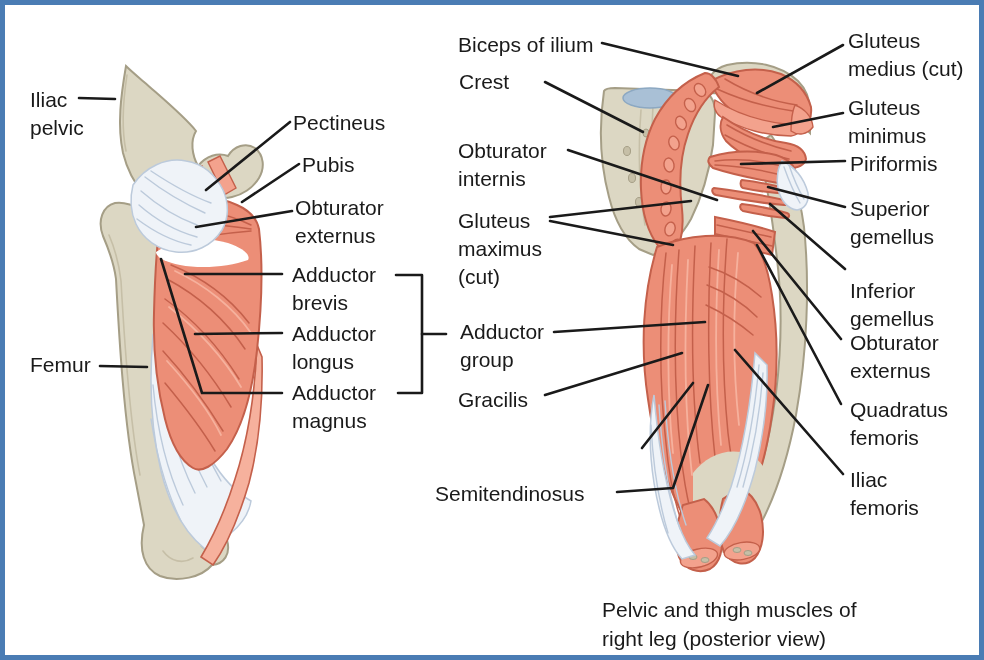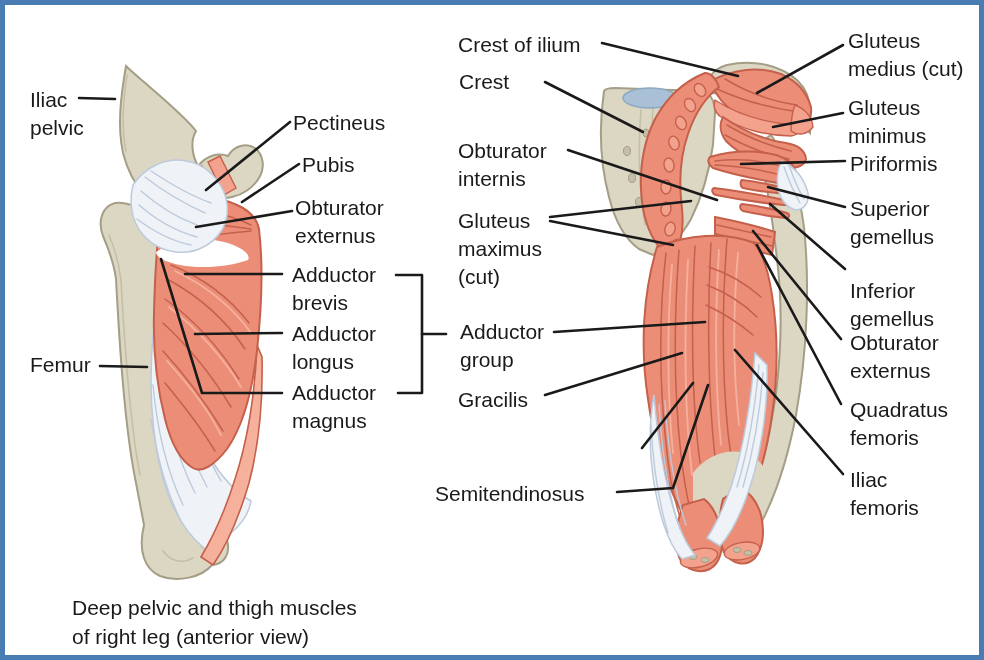--- a/index.html
+++ b/index.html
@@ -247,24 +247,22 @@
   <div class="lbl" style="left:297px;top:146px">Pubis</div>
   <div class="lbl" style="left:290px;top:189px">Obturator
 externus</div>
   <div class="lbl" style="left:287px;top:256px">Adductor
 brevis</div>
   <div class="lbl" style="left:287px;top:315px">Adductor
 longus</div>
   <div class="lbl" style="left:287px;top:374px">Adductor
 magnus</div>
   <div class="lbl" style="left:25px;top:346px">Femur</div>
-  <div class="caption" style="left:67px;top:588px">Deep pelvic and thigh muscles
-of right leg (anterior view)</div>
-
-  <div class="lbl" style="left:453px;top:26px">Crest of ilium</div>
+
+  <div class="lbl" style="left:453px;top:26px">Biceps of ilium</div>
   <div class="lbl" style="left:454px;top:63px">Crest</div>
   <div class="lbl" style="left:453px;top:132px">Obturator
 internis</div>
   <div class="lbl" style="left:453px;top:202px">Gluteus
 maximus
 (cut)</div>
   <div class="lbl" style="left:455px;top:313px">Adductor
 group</div>
   <div class="lbl" style="left:453px;top:381px">Gracilis</div>
   <div class="lbl" style="left:430px;top:475px">Semitendinosus</div>
@@ -276,14 +274,16 @@
   <div class="lbl" style="left:845px;top:190px">Superior
 gemellus</div>
   <div class="lbl" style="left:845px;top:272px">Inferior
 gemellus</div>
   <div class="lbl" style="left:845px;top:324px">Obturator
 externus</div>
   <div class="lbl" style="left:845px;top:391px">Quadratus
 femoris</div>
   <div class="lbl" style="left:845px;top:461px">Iliac
 femoris</div>
+  <div class="caption" style="left:597px;top:590px">Pelvic and thigh muscles of
+right leg (posterior view)</div>
 
 </div>
 
 </body></html>

